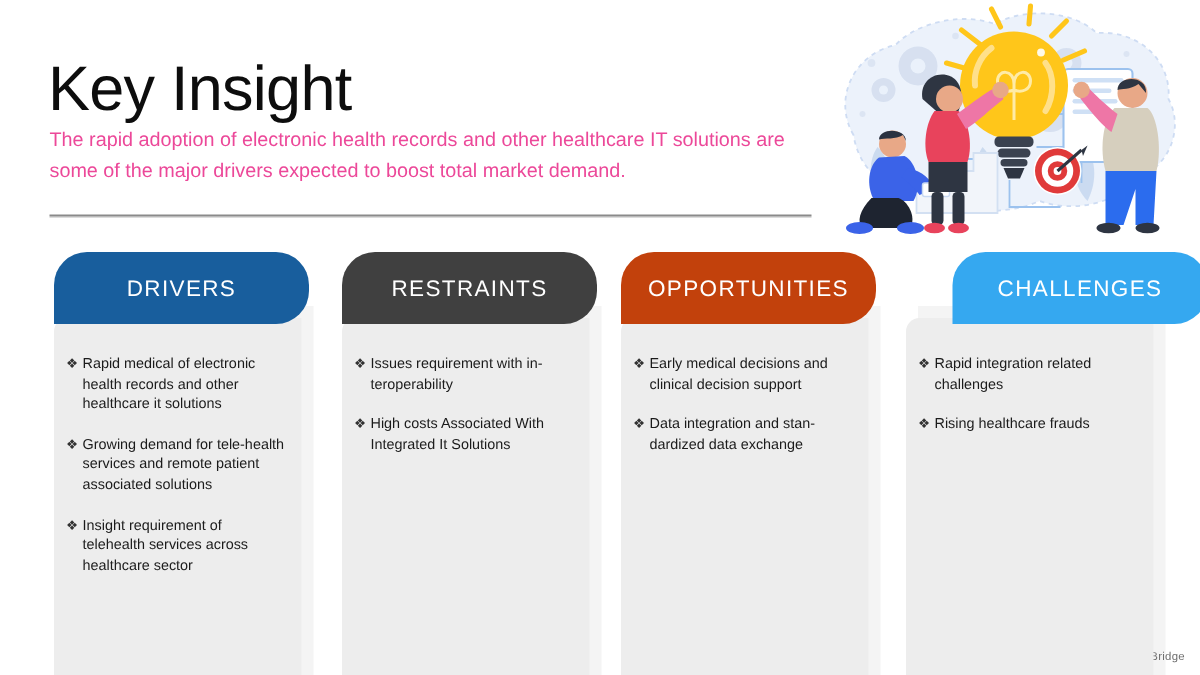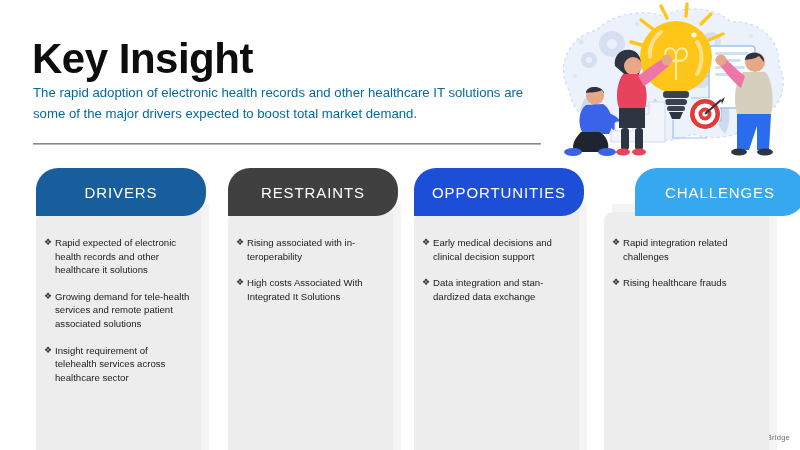--- a/index.html
+++ b/index.html
@@ -16,33 +16,33 @@
     font-family: "Liberation Sans", sans-serif;
     color: #1b1b1b;
   }
 
   
   .page-title {
     position: absolute;
     left: 32px;
     top: 8px;
     font-size: 42px;
-    font-weight: 700;
+    font-weight: 400;
     letter-spacing: -0.5px;
     line-height: 1.1;
     color: #0d0d0d;
   }
   .subtitle {
     position: absolute;
     left: 33px;
     top: 70px;
     width: 500px;
     font-size: 13.2px;
     line-height: 1.55;
-    color: #0369a1;
+    color: #ec4899;
   }
   .header-rule {
     position: absolute;
     left: 33px;
     top: 143px;
     width: 508px;
     height: 2px;
     background: linear-gradient(to bottom, #8a8a8a 0 1px, #b9b9b9 1px 2px);
   }
 
@@ -114,21 +114,21 @@
   #card-drivers .back-panel { height: 264px; }
 
   
   #card-restraints { left: 228px; }
   #card-restraints .tab  { background: #404040; }
   #card-restraints .body { height: 253px; }
   #card-restraints .back-panel { height: 264px; }
 
   
   #card-opportunities { left: 414px; }
-  #card-opportunities .tab  { background: #1d4ed8; }
+  #card-opportunities .tab  { background: #c2410c; }
   #card-opportunities .body { height: 253px; }
   #card-opportunities .back-panel { height: 264px; }
 
   
   #card-challenges { left: 604px; }
   #card-challenges .tab  { background: #35A8F0; margin-left: 31px; }
   #card-challenges .body { height: 253px; }
   #card-challenges .back-panel { height: 264px; }
 
   .bullets { list-style: none; margin: 0; padding: 0; }
@@ -282,21 +282,21 @@
 
   <div class="card" id="card-drivers">
     <div class="back-panel"></div>
     <div class="tab">
       <span class="tab-label">DRIVERS</span>
     </div>
     <div class="body">
       <ul class="bullets">
         <li class="bullet-item">
           <span class="bullet-glyph">❖</span>
-          <span class="bullet-text">Rapid expected of electronic health records and other healthcare it solutions</span>
+          <span class="bullet-text">Rapid medical of electronic health records and other healthcare it solutions</span>
         </li>
         <li class="bullet-item">
           <span class="bullet-glyph">❖</span>
           <span class="bullet-text">Growing demand for tele-health services and remote patient associated solutions</span>
         </li>
         <li class="bullet-item">
           <span class="bullet-glyph">❖</span>
           <span class="bullet-text">Insight requirement of telehealth services across healthcare sector</span>
         </li>
       </ul>
@@ -306,21 +306,21 @@
 
   <div class="card" id="card-restraints">
     <div class="back-panel"></div>
     <div class="tab">
       <span class="tab-label">RESTRAINTS</span>
     </div>
     <div class="body">
       <ul class="bullets">
         <li class="bullet-item">
           <span class="bullet-glyph">❖</span>
-          <span class="bullet-text">Rising associated with in-teroperability</span>
+          <span class="bullet-text">Issues requirement with in-teroperability</span>
         </li>
         <li class="bullet-item">
           <span class="bullet-glyph">❖</span>
           <span class="bullet-text">High costs Associated With Integrated It Solutions</span>
         </li>
       </ul>
     </div>
 
   </div>
 

